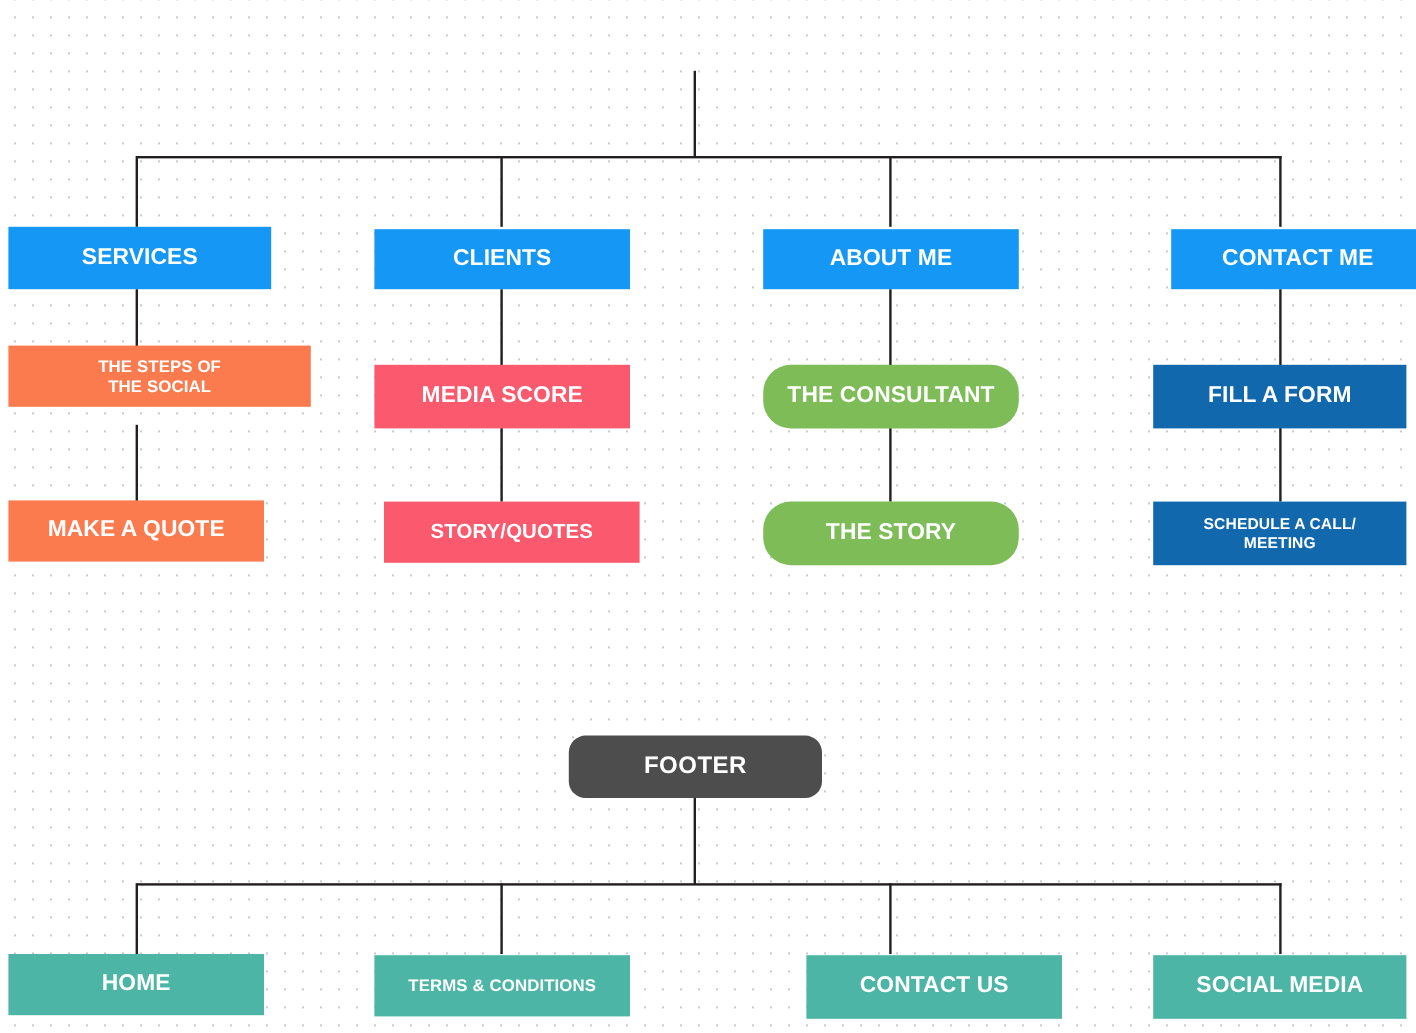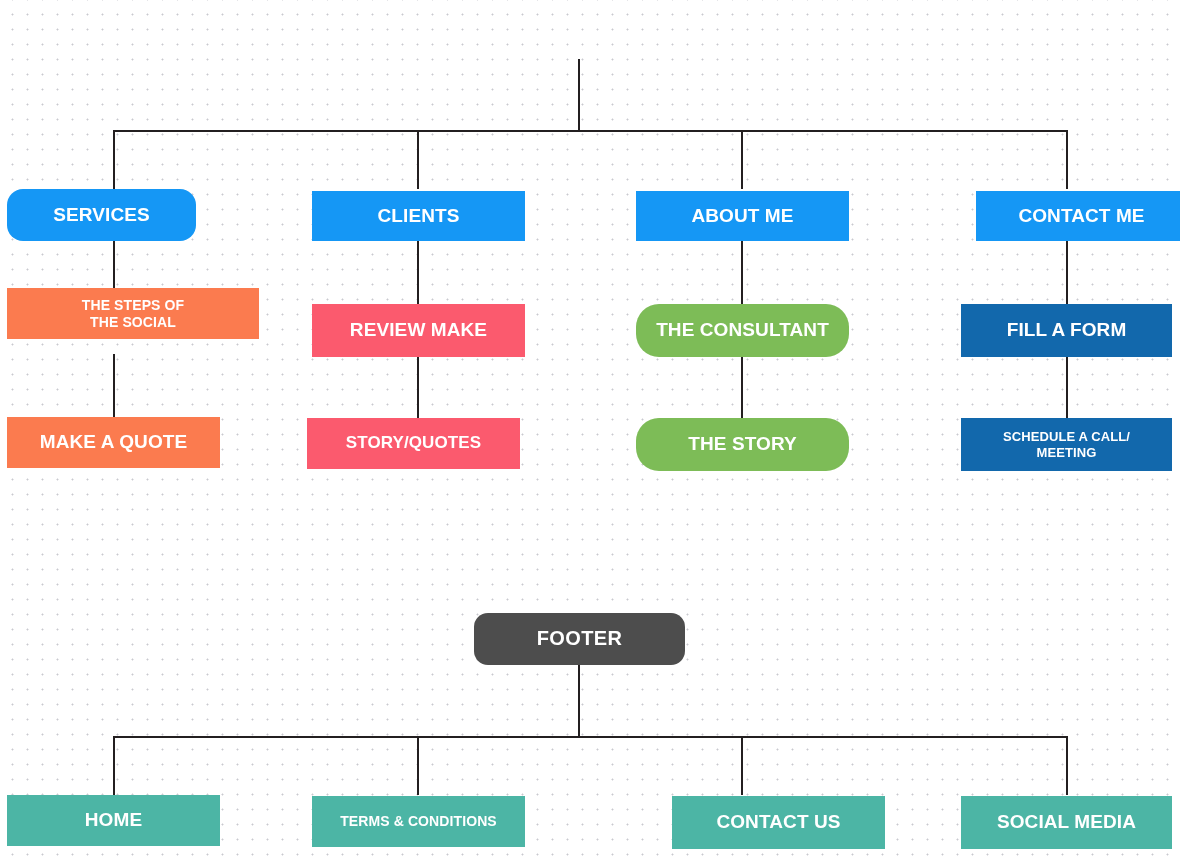--- a/index.html
+++ b/index.html
@@ -92,53 +92,53 @@
   <div class="conn conn-v" style="left:1066px; top:354px; height:64px;"></div>
 
   <div class="conn conn-v" style="left:578px; top:665px; height:72px;"></div>
   <div class="conn conn-h" style="left:114px; top:736px; width:954px;"></div>
   <div class="conn conn-v" style="left:113px; top:736px; height:59px;"></div>
   <div class="conn conn-v" style="left:417px; top:736px; height:59px;"></div>
   <div class="conn conn-v" style="left:741px; top:736px; height:59px;"></div>
   <div class="conn conn-v" style="left:1066px; top:736px; height:59px;"></div>
 
 
-  <div class="node lvl1" style="left:7px; top:189px; width:189px; height:52px;border-radius:16px;">
+  <div class="node lvl1" style="left:7px; top:189px; width:219px; height:52px;">
     <span>SERVICES</span>
   </div>
   <div class="node lvl1" style="left:312px; top:191px; width:213px; height:50px;">
     <span>CLIENTS</span>
   </div>
   <div class="node lvl1" style="left:636px; top:191px; width:213px; height:50px;">
     <span>ABOUT ME</span>
   </div>
   <div class="node lvl1" style="left:961px; top:191px; width:211px; height:50px;margin-left:15px;">
     <span>CONTACT ME</span>
   </div>
 
   <div class="node orange t-sm" style="left:7px; top:288px; width:252px; height:51px;">
     <span>
       <span>THE STEPS OF</span>
       <span>THE SOCIAL</span>
     </span>
   </div>
   <div class="node pink t-lg" style="left:312px; top:304px; width:213px; height:53px;">
-    <span>REVIEW MAKE</span>
+    <span>MEDIA SCORE</span>
   </div>
   <div class="node green t-lg" style="left:636px; top:304px; width:213px; height:53px;">
     <span>THE CONSULTANT</span>
   </div>
   <div class="node dblue t-lg" style="left:961px; top:304px; width:211px; height:53px;">
     <span>FILL A FORM</span>
   </div>
 
   <div class="node orange t-lg" style="left:7px; top:417px; width:213px; height:51px;">
     <span>MAKE A QUOTE</span>
   </div>
-  <div class="node pink t-md" style="left:307px; top:418px; width:213px; height:51px;">
+  <div class="node pink t-md" style="left:320px; top:418px; width:213px; height:51px;">
     <span>STORY/QUOTES</span>
   </div>
   <div class="node green t-lg" style="left:636px; top:418px; width:213px; height:53px;">
     <span>THE STORY</span>
   </div>
   <div class="node dblue t-xs" style="left:961px; top:418px; width:211px; height:53px;">
     <span>
       <span>SCHEDULE A CALL/</span>
       <span>MEETING</span>
     </span>

